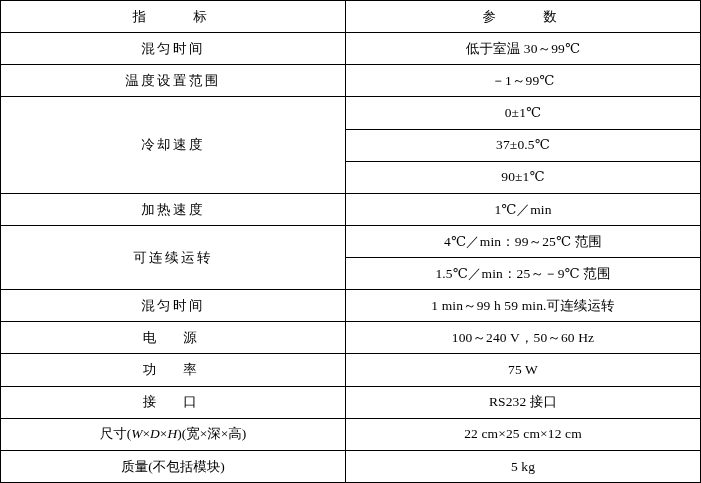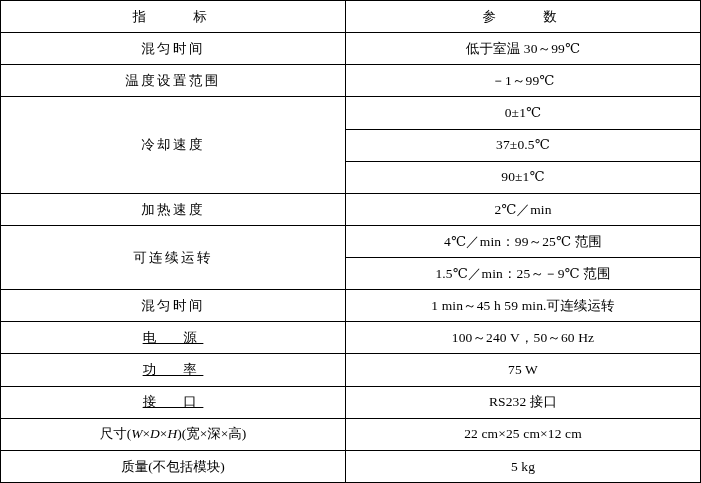--- a/index.html
+++ b/index.html
@@ -37,21 +37,20 @@
     padding-left: 0.5em;
   }
   .label-cell {
     font-size: 14px;
     letter-spacing: 0.18em;
     padding-left: 0.18em;
   }
   .label-wide {
     letter-spacing: 0.5em;
     padding-left: 0.5em;
-    text-decoration: underline;
   }
   .label-plain {
     letter-spacing: 0;
     padding-left: 0;
   }
   .value-cell {
     font-size: 13.5px;
     letter-spacing: 0.01em;
   }
   .italic-var { font-style: italic; }
@@ -82,32 +81,32 @@
         <td class="value-cell">0±1℃</td>
       </tr>
       <tr>
         <td class="value-cell">37±0.5℃</td>
       </tr>
       <tr>
         <td class="value-cell">90±1℃</td>
       </tr>
       <tr>
         <td class="label-cell">加热速度</td>
-        <td class="value-cell">2℃／min</td>
+        <td class="value-cell">1℃／min</td>
       </tr>
       <tr>
         <td class="label-cell" rowspan="2">可连续运转</td>
         <td class="value-cell">4℃／min：99～25℃ 范围</td>
       </tr>
       <tr>
         <td class="value-cell">1.5℃／min：25～－9℃ 范围</td>
       </tr>
       <tr>
         <td class="label-cell">混匀时间</td>
-        <td class="value-cell">1 min～45 h 59 min.可连续运转</td>
+        <td class="value-cell">1 min～99 h 59 min.可连续运转</td>
       </tr>
       <tr>
         <td class="label-cell label-wide">电　源</td>
         <td class="value-cell">100～240 V，50～60 Hz</td>
       </tr>
       <tr>
         <td class="label-cell label-wide">功　率</td>
         <td class="value-cell">75 W</td>
       </tr>
       <tr>

